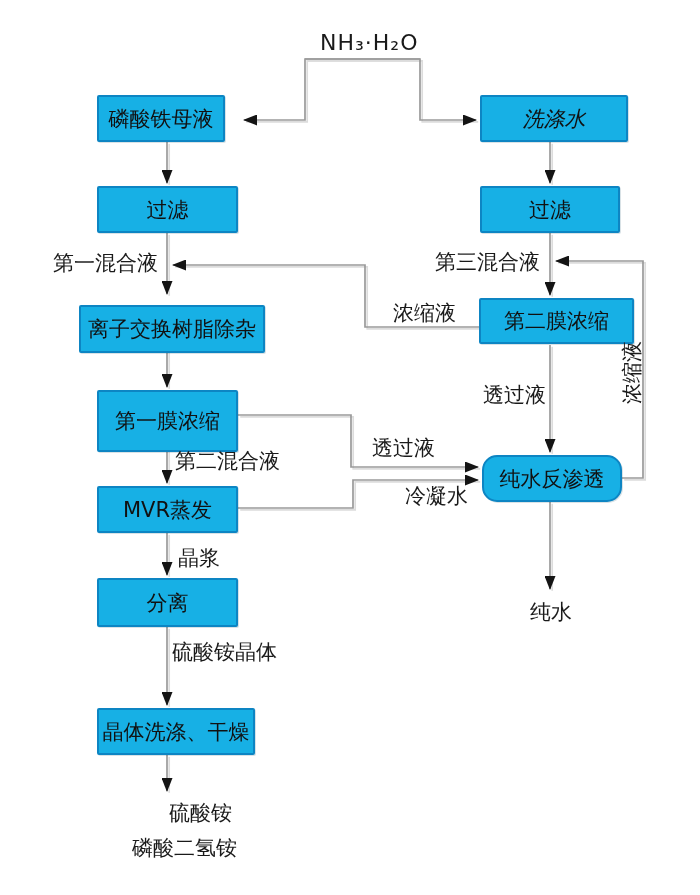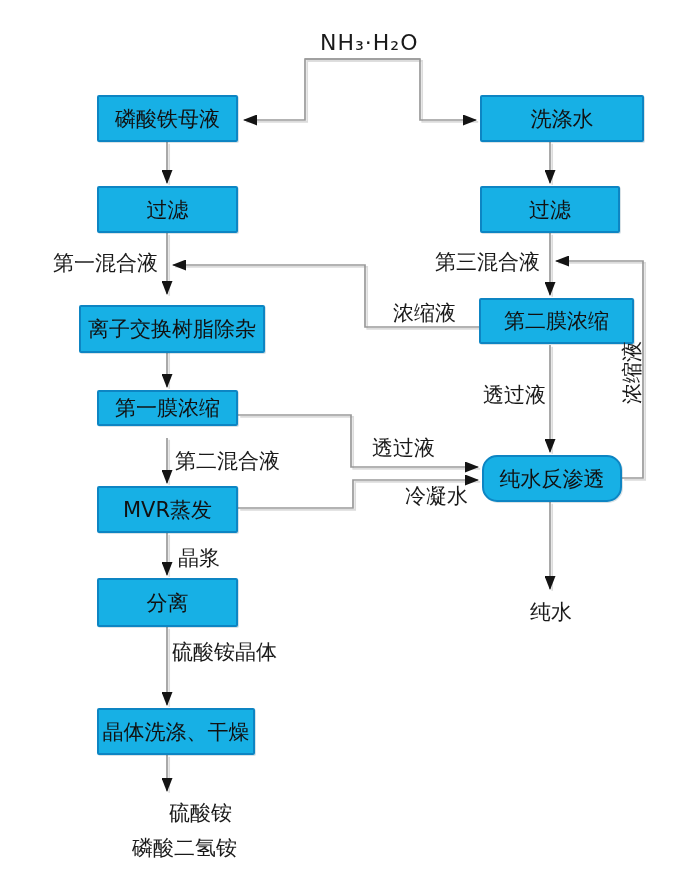--- a/index.html
+++ b/index.html
@@ -76,29 +76,29 @@
       <path d="M167,533 V575" marker-end="url(#arr)"></path>
       <path d="M167,627 V705" marker-end="url(#arr)"></path>
       <path d="M167,755 V791" marker-end="url(#arr)"></path>
       <path d="M550,233 V295" marker-end="url(#arr)"></path>
       <path d="M550,345 V452" marker-end="url(#arr)"></path>
       <path d="M550,502 V589" marker-end="url(#arr)"></path>
       <path d="M622,478 H643 V261 H556" marker-end="url(#arr)"></path>
     </g>
   </svg>
 
-  <div class="node" style="left:97px;top:95px;width:141px;height:47px;">磷酸铁母液</div>
+  <div class="node" style="left:97px;top:95px;width:128px;height:47px;">磷酸铁母液</div>
   <div class="node" style="left:97px;top:186px;width:141px;height:47px;">过滤</div>
   <div class="node" style="left:79px;top:305px;width:186px;height:48px;">离子交换树脂除杂</div>
-  <div class="node" style="left:97px;top:390px;width:141px;height:36px;">第一膜浓缩</div>
+  <div class="node" style="left:97px;top:390px;width:141px;height:62px;">第一膜浓缩</div>
   <div class="node" style="left:97px;top:486px;width:141px;height:47px;">MVR蒸发</div>
   <div class="node" style="left:97px;top:578px;width:141px;height:49px;">分离</div>
   <div class="node" style="left:97px;top:708px;width:158px;height:47px;">晶体洗涤、干燥</div>
 
-  <div class="node" style="left:480px;top:95px;width:164px;height:47px;">洗涤水</div>
+  <div class="node" style="left:480px;top:95px;width:148px;height:47px;font-style:italic;">洗涤水</div>
   <div class="node" style="left:480px;top:186px;width:140px;height:47px;">过滤</div>
   <div class="node" style="left:479px;top:298px;width:155px;height:46px;text-align:center;">第二膜浓缩</div>
   <div class="node" style="left:482px;top:455px;width:140px;height:47px;border-radius:15px;">纯水反渗透</div>
 
   <span class="lbl ammonia" style="left:320px;top:31px;">NH₃·H₂O</span>
   <span class="lbl" style="left:53px;top:252px;">第一混合液</span>
   <span class="lbl" style="left:435px;top:251px;">第三混合液</span>
   <span class="lbl" style="left:393px;top:302px;">浓缩液</span>
   <span class="lbl" style="left:483px;top:384px;">透过液</span>
   <span class="lbl vertical" style="left:593px;top:361px;">浓缩液</span>

